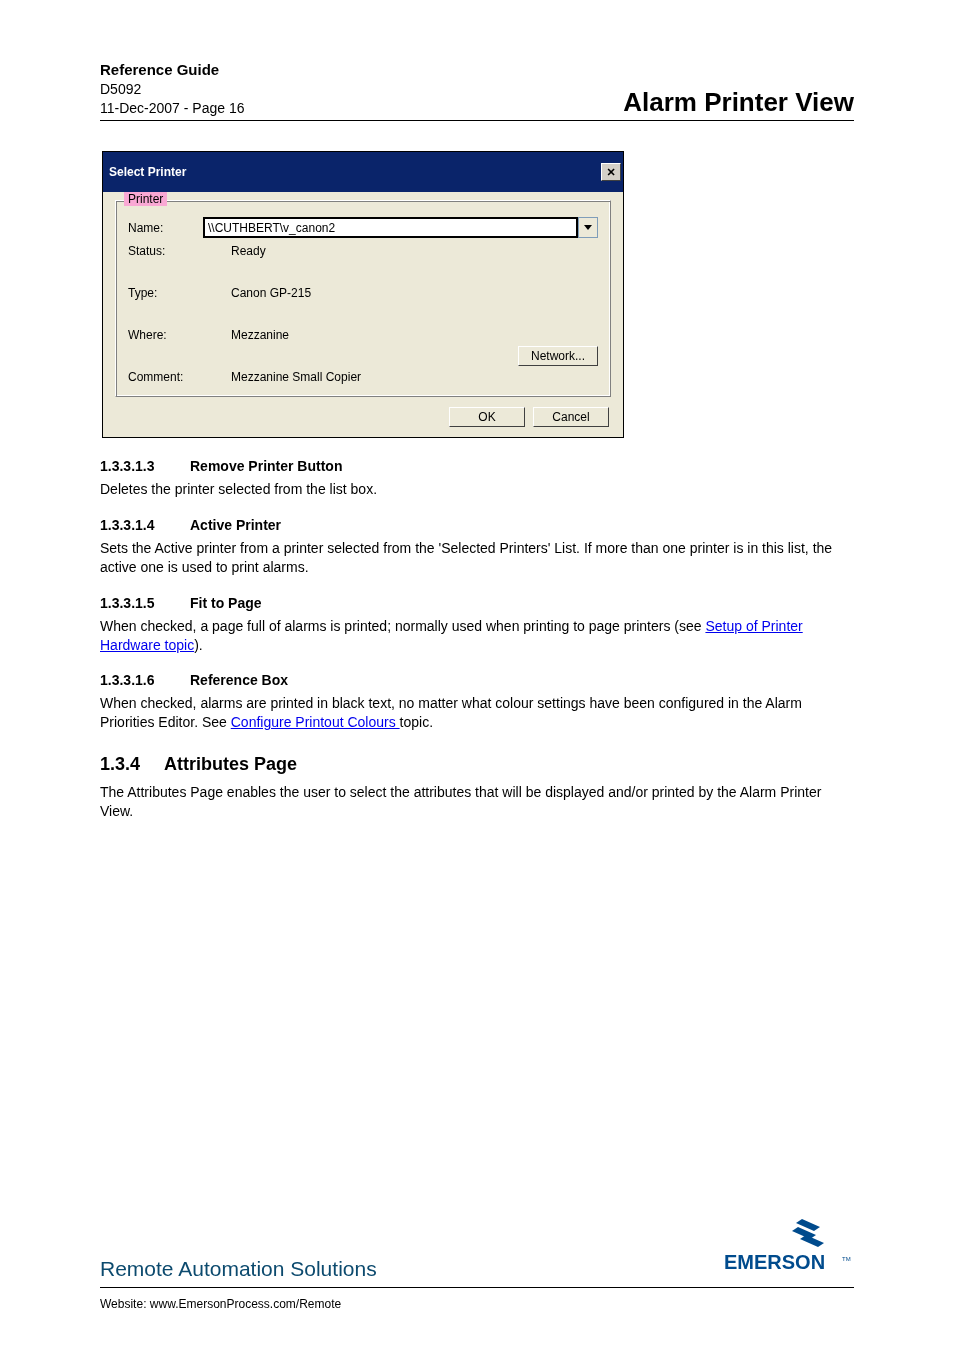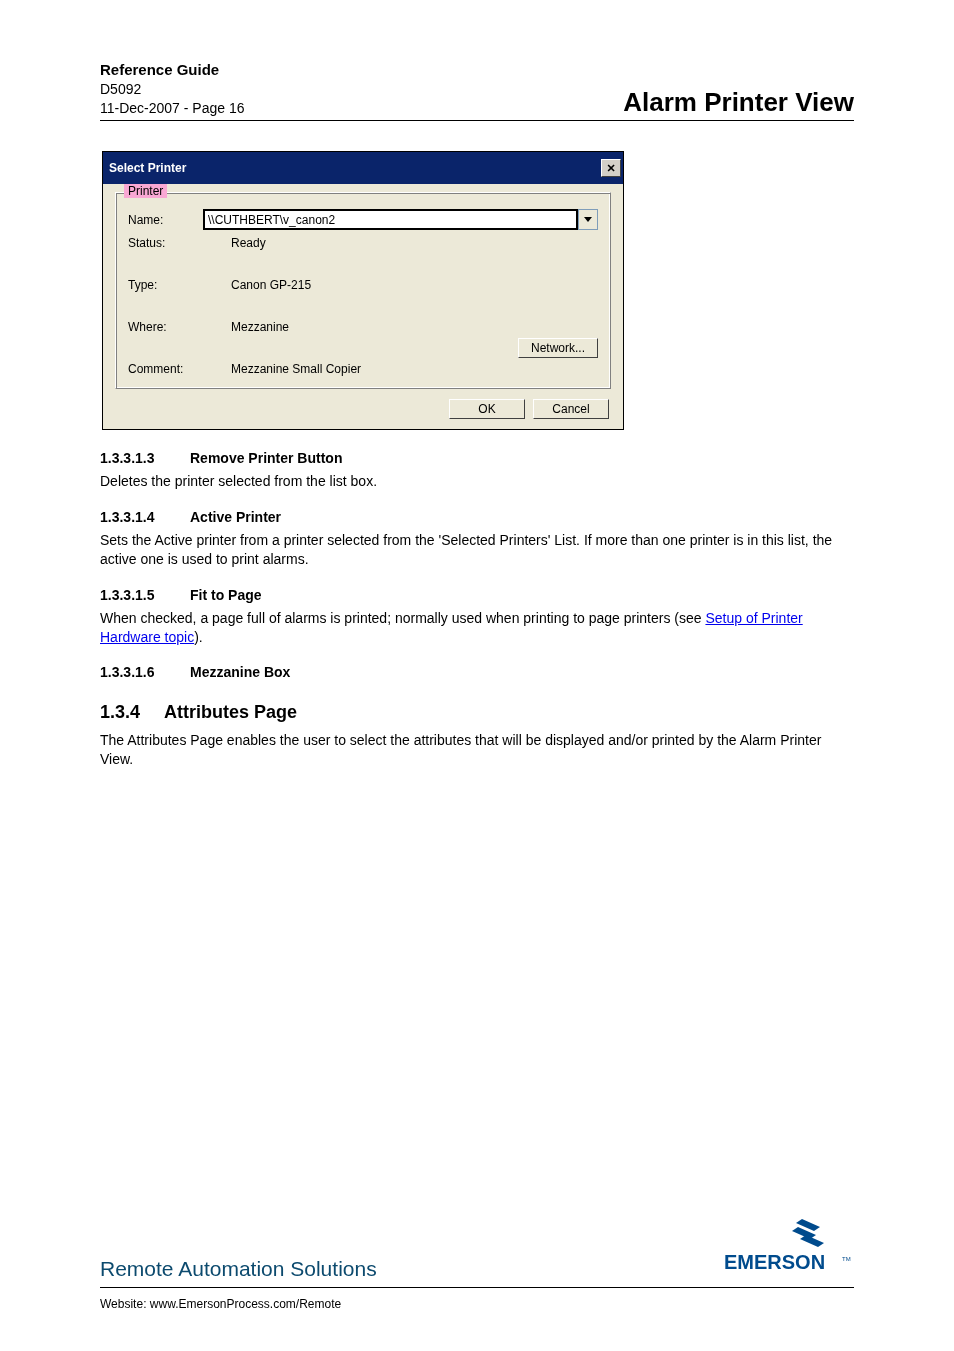--- a/index.html
+++ b/index.html
@@ -45,21 +45,21 @@
     font-family: Tahoma, Arial, sans-serif;
     font-size: 12px;
     color: #000;
   }
   .titlebar {
     display: flex;
     align-items: center;
     justify-content: space-between;
     background: #0a246a;
     color: #fff;
-    height: 32px;
+    height: 40px;
     padding: 0 2px 0 6px;
     font-weight: bold;
     font-size: 12px;
   }
   .titlebar .close {
     width: 18px;
     height: 16px;
     background: #d4d0c8;
     border: 1px solid #fff;
     border-right-color: #404040;
@@ -266,22 +266,25 @@
   <p class="body">Sets the Active printer from a printer selected from the 'Selected Printers' List. If more than one printer is in this list, the active one is used to print alarms.</p>
 
   <div class="h4">
     <span class="num">1.3.3.1.5</span><span>Fit to Page</span>
   </div>
   <p class="body">
     <span>When checked, a page full of alarms is printed; normally used when printing to page printers (see </span><a href="#" class="link">Setup of Printer Hardware topic</a><span>).</span>
   </p>
 
   <div class="h4">
-    <span class="num">1.3.3.1.6</span><span>Mezzanine Box</span>
-  </div>
+    <span class="num">1.3.3.1.6</span><span>Reference Box</span>
+  </div>
+  <p class="body">
+    <span>When checked, alarms are printed in black text, no matter what colour settings have been configured in the Alarm Priorities Editor. See </span><a href="#" class="link">Configure Printout Colours </a><span>topic.</span>
+  </p>
 
   <div class="h3">
     <span class="num">1.3.4</span><span>Attributes Page</span>
   </div>
   <p class="body">The Attributes Page enables the user to select the attributes that will be displayed and/or printed by the Alarm Printer View.</p>
 
   <div class="footer">
     <div class="footer-row">
       <div class="footer-left">Remote Automation Solutions</div>
       <div class="emerson-logo">

